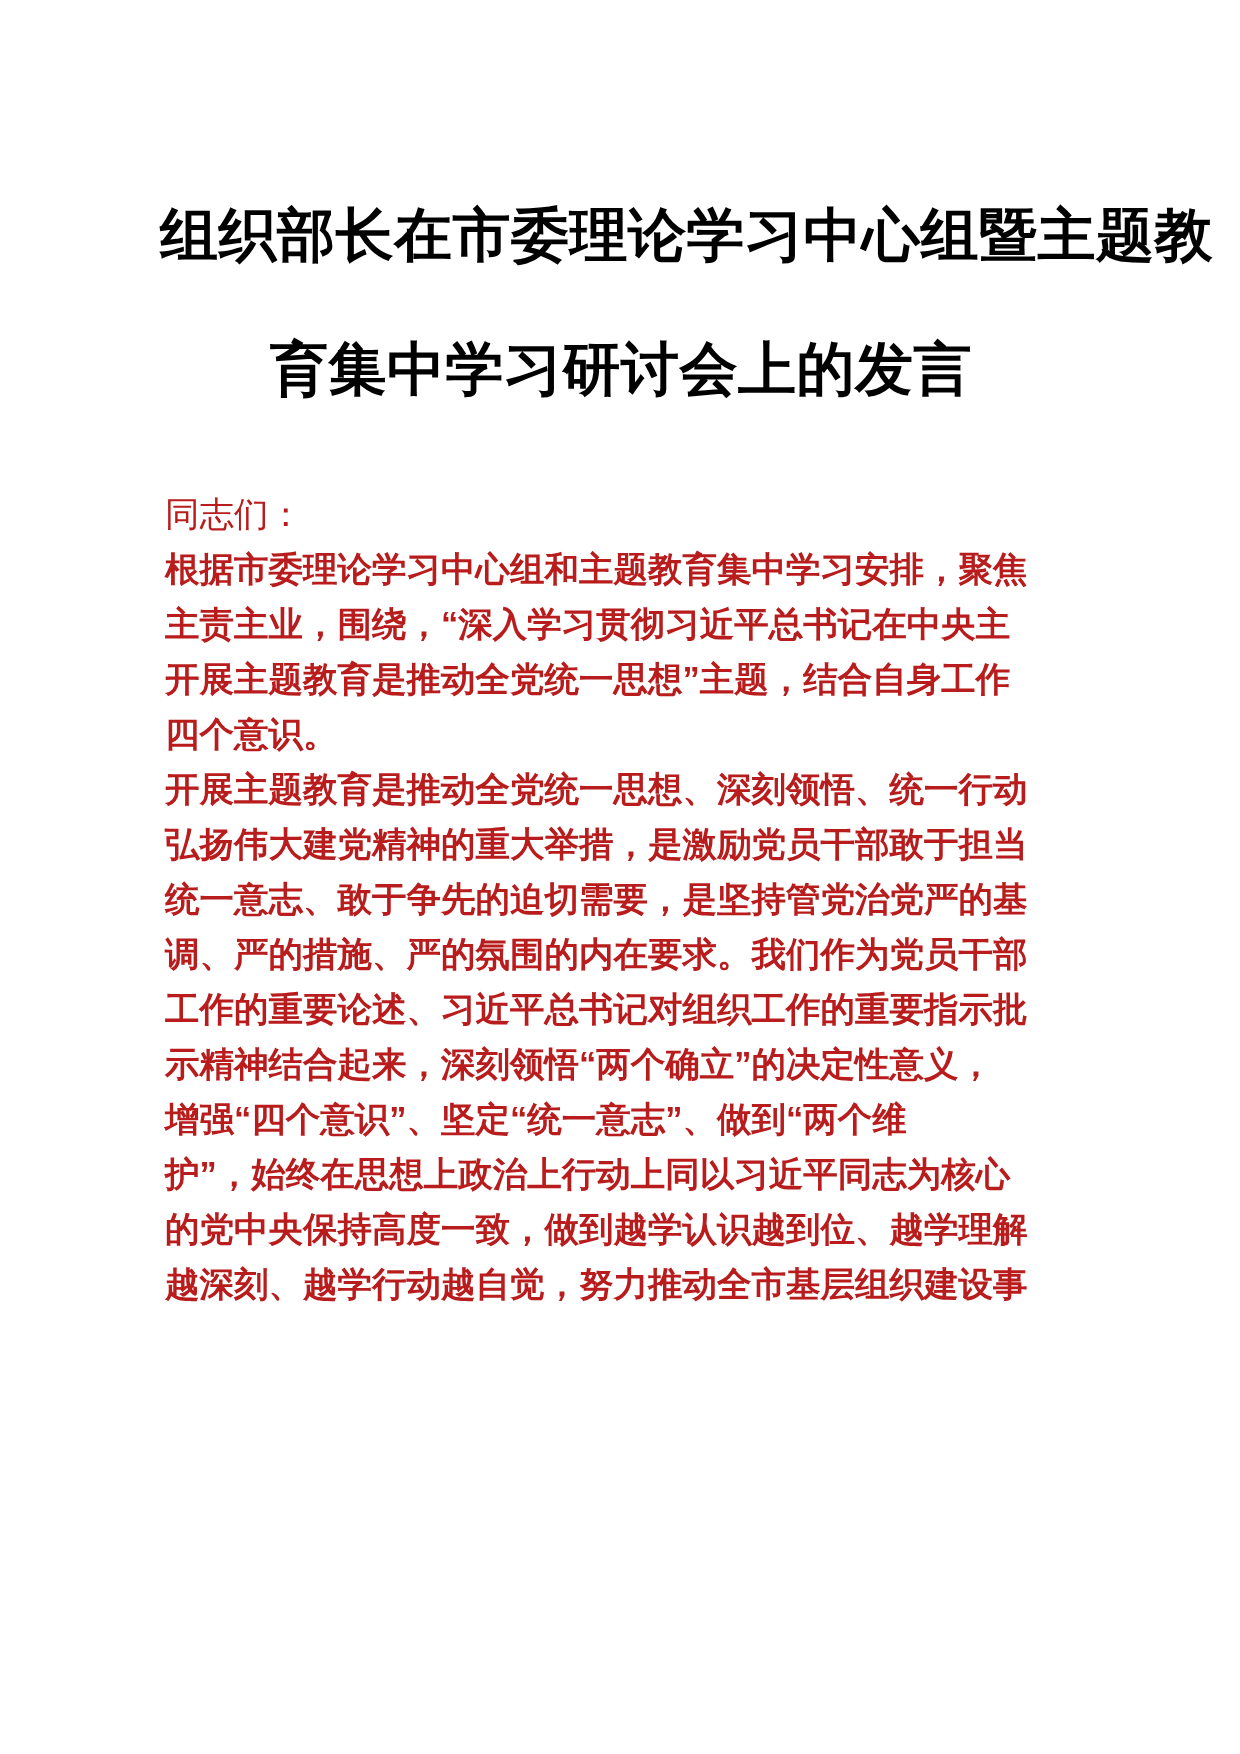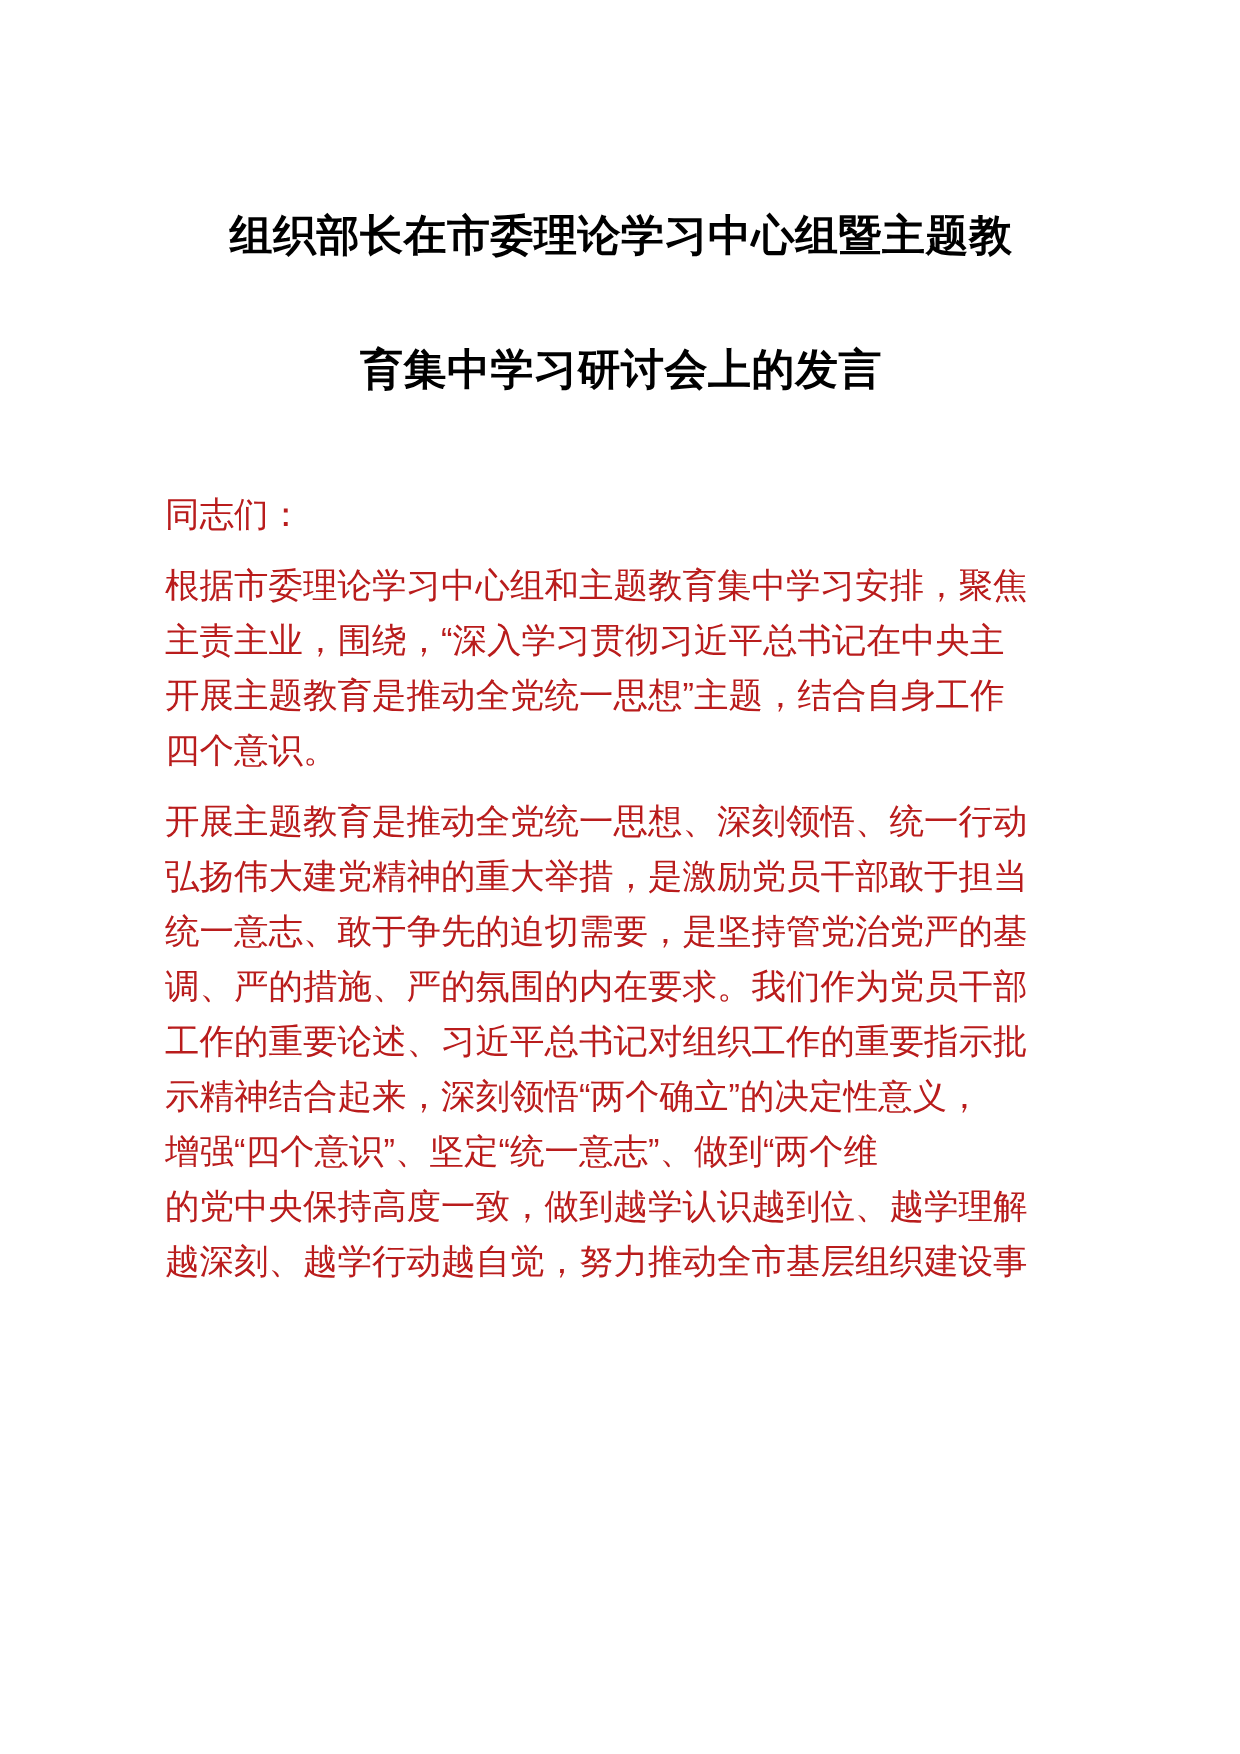--- a/index.html
+++ b/index.html
@@ -23,21 +23,21 @@
     padding: 0;
     background: #ffffff;
     overflow: hidden;
   }
   .doc-title {
     position: absolute;
     left: 160px;
     top: 168px;
     width: 922px;
     text-align: center;
-    font-size: 43px;
+    font-size: 58px;
     font-weight: bold;
     line-height: 134px;
     letter-spacing: 0.5px;
     color: #000000;
   }
   .body-block {
     position: absolute;
     left: 165px;
     top: 487px;
     width: 790px;
@@ -45,21 +45,22 @@
   .para {
     font-size: 34.5px;
     line-height: 55px;
     text-align: justify;
     text-justify: inter-ideograph;
     color: #b91c1c;
     margin: 0;
     letter-spacing: 0px;
   }
   .para + .para {
-    margin-top: 16px;
+    margin-top: 0px;
+    font-weight: bold;
   }
   .para-salutation {
     text-align: left;
   }
   .line {
     display: block;
     white-space: pre;
   }
 </style>
 </head>
@@ -84,19 +85,20 @@
     </p>
 
     <p class="para">
       <span class="line">开展主题教育是推动全党统一思想、深刻领悟、统一行动</span>
       <span class="line">弘扬伟大建党精神的重大举措，是激励党员干部敢于担当</span>
       <span class="line">统一意志、敢于争先的迫切需要，是坚持管党治党严的基</span>
       <span class="line">调、严的措施、严的氛围的内在要求。我们作为党员干部</span>
       <span class="line">工作的重要论述、习近平总书记对组织工作的重要指示批</span>
       <span class="line">示精神结合起来，深刻领悟“两个确立”的决定性意义，</span>
       <span class="line">增强“四个意识”、坚定“统一意志”、做到“两个维</span>
+      <span class="line">护”，始终在思想上政治上行动上同以习近平同志为核心</span>
       <span class="line">的党中央保持高度一致，做到越学认识越到位、越学理解</span>
       <span class="line">越深刻、越学行动越自觉，努力推动全市基层组织建设事</span>
     </p>
 
   </div>
 
 </div>
 
 </body></html>

